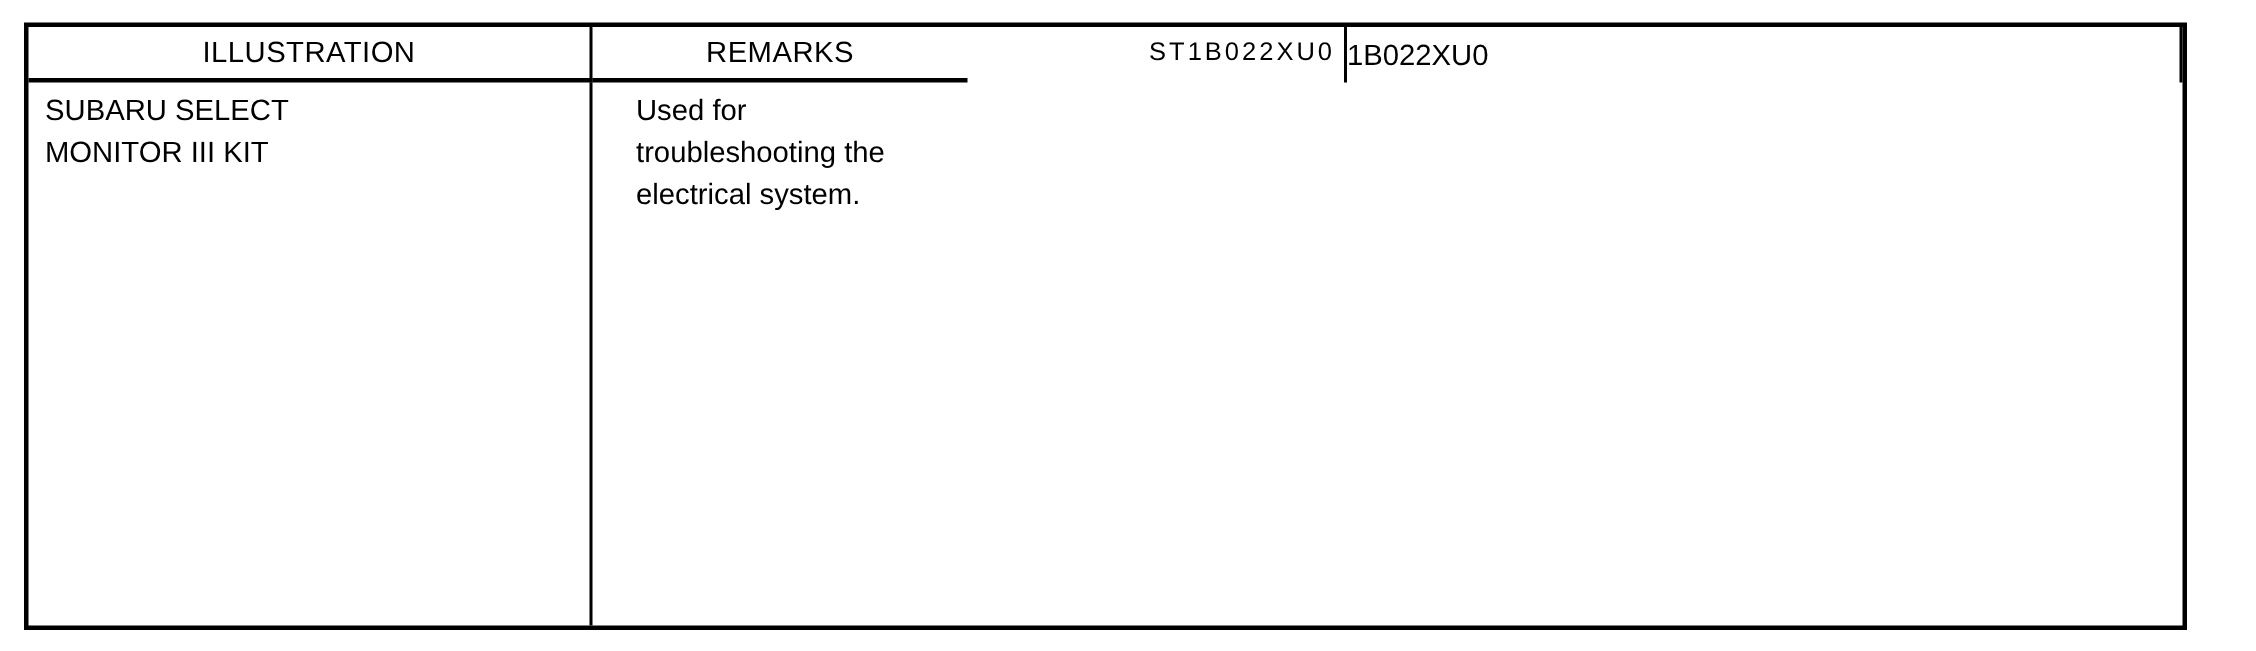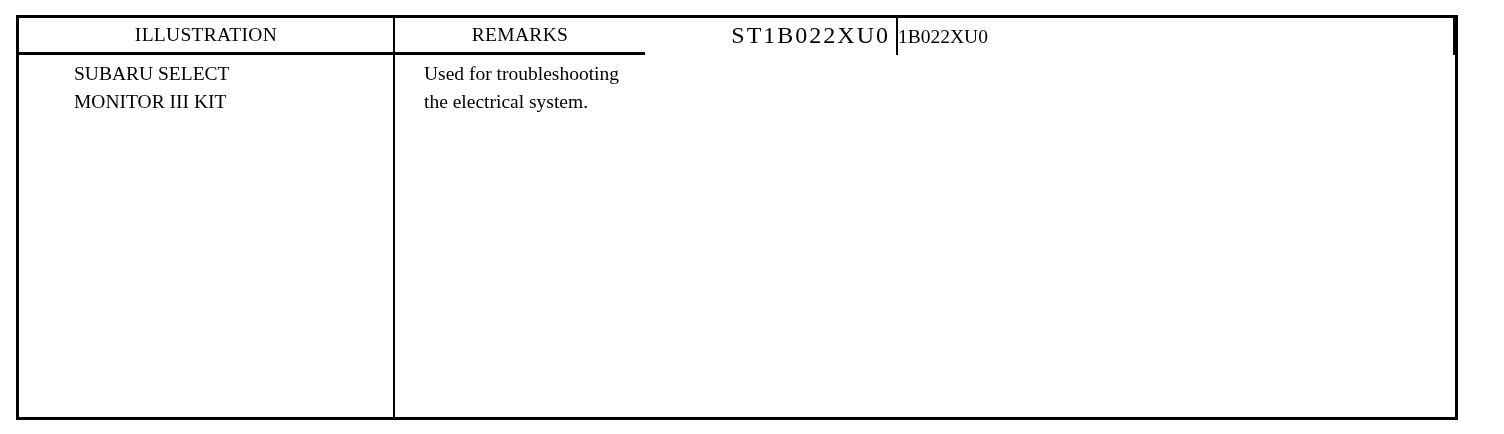--- a/index.html
+++ b/index.html
@@ -3,21 +3,21 @@
 <meta charset="utf-8">
 <style>
   html, body {
     margin: 0; padding: 0;
     width: 1504px; height: 434px;
     background: #ffffff;
   }
   .sheet {
     position: relative;
     width: 1504px; height: 434px;
-    font-family: Liberation Serif, serif;
+    font-family: Liberation Sans, sans-serif;
     color: #000;
     background: #fff;
   }
   .tool-table {
     position: absolute;
     left: 16px; top: 15px;
     width: 1442px; height: 405px;
     border: 3px solid #000;
     box-sizing: border-box;
     display: grid;
@@ -50,25 +50,25 @@
   .remarks-cell { padding: 5px 24px 0 11px; margin-left: 18px; }
   .illus-cell { position: relative; }
   .illus-svg {
     position: absolute;
     left: 0; top: 0;
     width: 374px; height: 360px;
   }
   .caption {
     position: absolute;
     right: 6px; bottom: 6px;
-    font-size: 24px;
+    font-size: 17px;
     letter-spacing: 2px;
     white-space: nowrap;
   }
-  .desc-line { display: block; white-space: nowrap; margin-left: 44px; }
+  .desc-line { display: block; white-space: nowrap; }
 </style>
 </head>
 <body>
 
 <div class="sheet">
   <div class="tool-table">
 
     <div class="cell hcell">ILLUSTRATION</div>
     <div class="cell hcell last">REMARKS</div>
 

